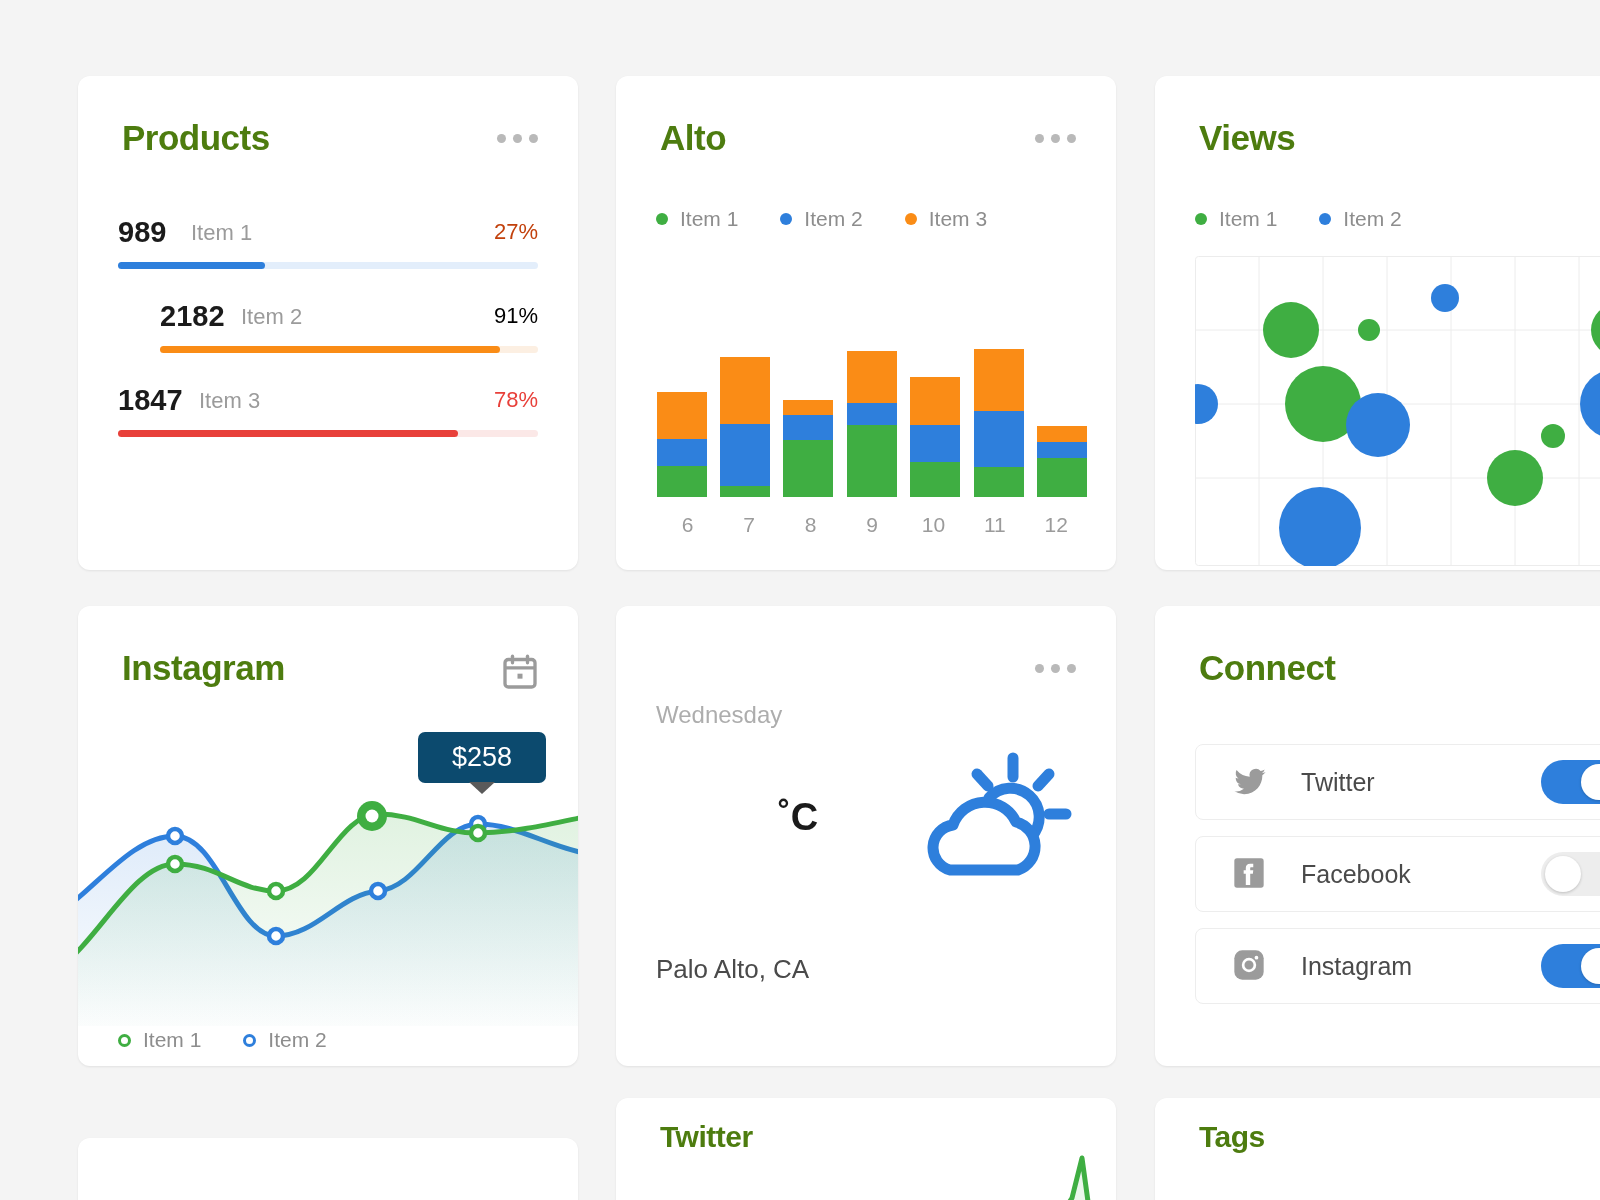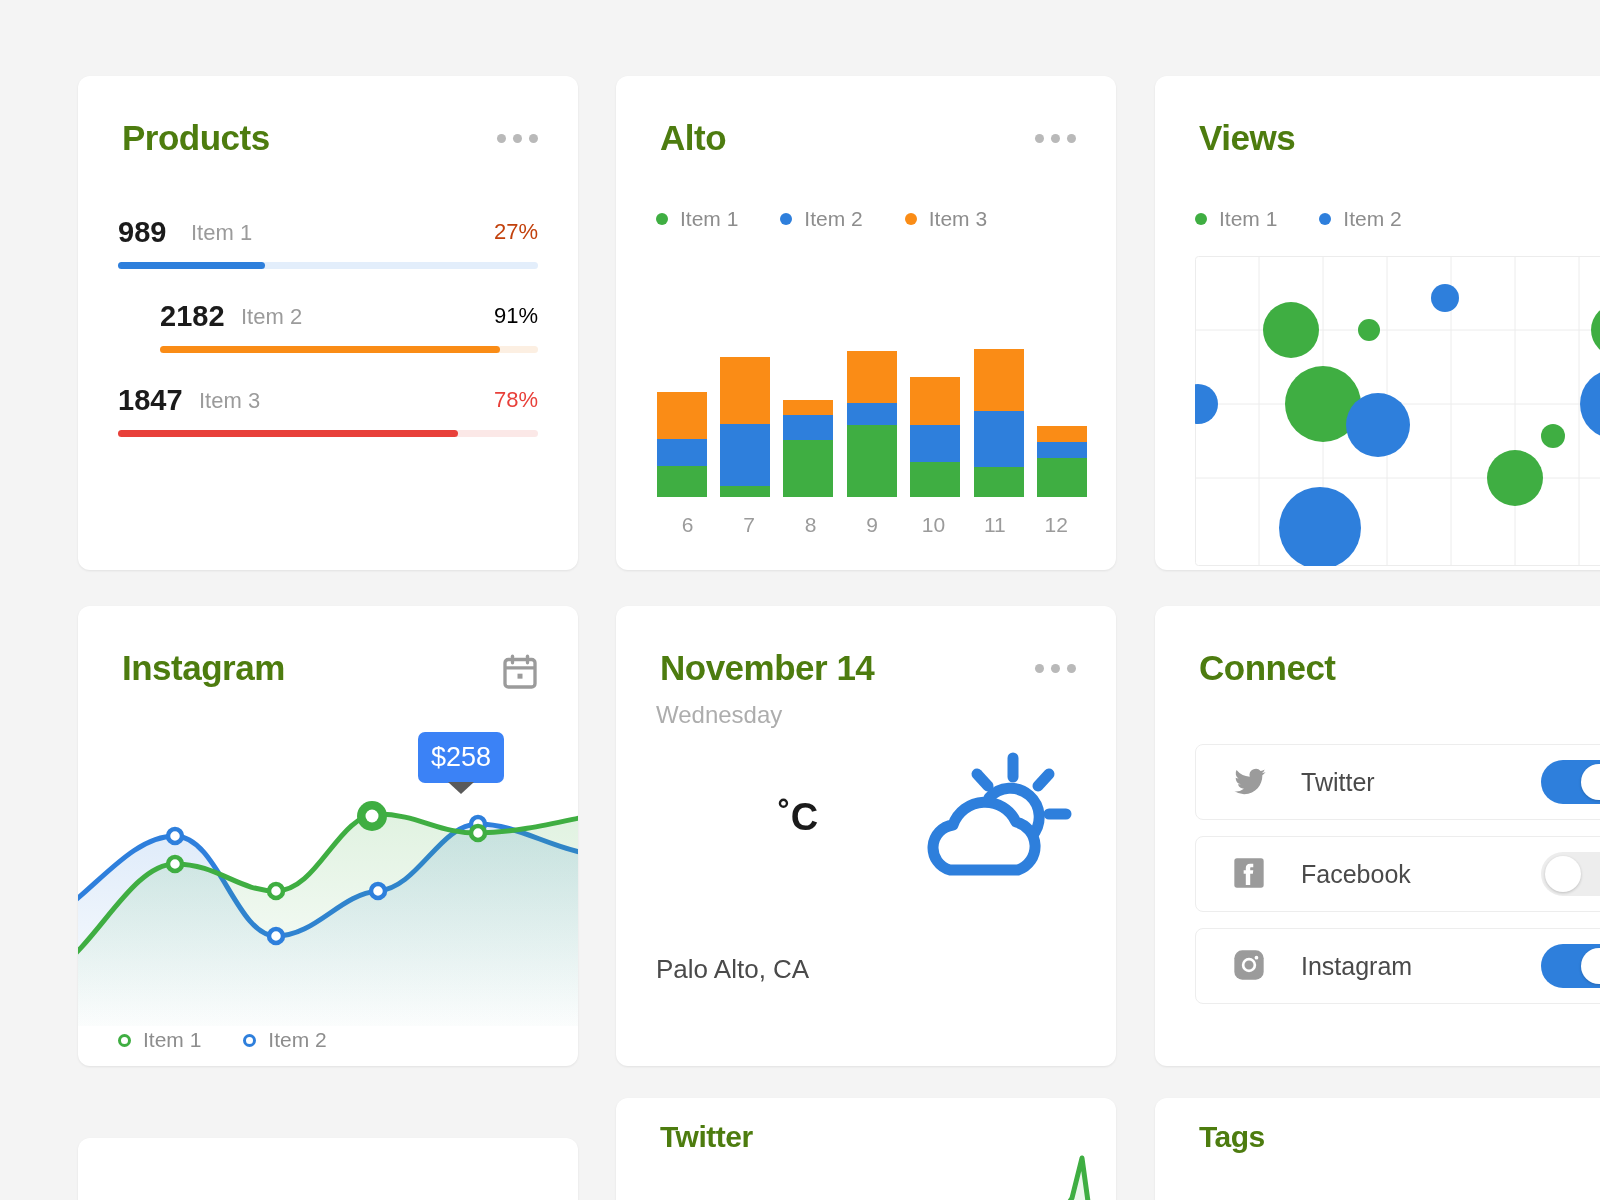--- a/index.html
+++ b/index.html
@@ -106,23 +106,23 @@
   
   .w-sub { position: absolute; left: 40px; top: 95px; font-size: 24px; color: #adadad; }
   .w-temp { position: absolute; left: 40px; top: 188px; font-size: 96px; font-weight: bold; color: #1b1b1b; letter-spacing: -2px; }
   .w-unit { position: absolute; left: 162px; top: 190px; font-size: 38px; font-weight: bold; color: #1b1b1b; }
   .w-loc { position: absolute; left: 40px; top: 348px; font-size: 26px; color: #4a4a4a; }
   .w-icon { position: absolute; left: 290px; top: 146px; }
 
   
   .tip {
     position: absolute;
-    background: #3b82f6;
+    background: #0c4a6e;
     border-radius: 7px;
-    padding: 10px 13px;
+    padding: 10px 34px;
     color: #ffffff;
     font-size: 27px;
   }
   .tip:after {
     content:""; position: absolute; left: 50%; bottom: -11px;
     transform: translateX(-50%);
     border-left: 13px solid transparent;
     border-right: 13px solid transparent;
     border-top: 12px solid #5a5a5a;
   }
@@ -368,21 +368,20 @@
         <span class="lt">Item 1</span>
       </span>
       <span class="li">
         <span class="dot" style="border-color:#2E7FDC;"></span>
         <span class="lt">Item 2</span>
       </span>
     </div>
   </div>
 
   <div class="card" style="left:616px; top:606px; width:500px; height:460px;">
-    <div class="card-title">November 14</div>
     <div class="dots">
         <i></i>
         <i></i>
         <i></i>
       </div>
     <div class="w-sub">Wednesday</div>
     <div class="w-unit">˚C</div>
     <div class="w-loc">Palo Alto, CA</div>
 
     <div class="w-icon">

